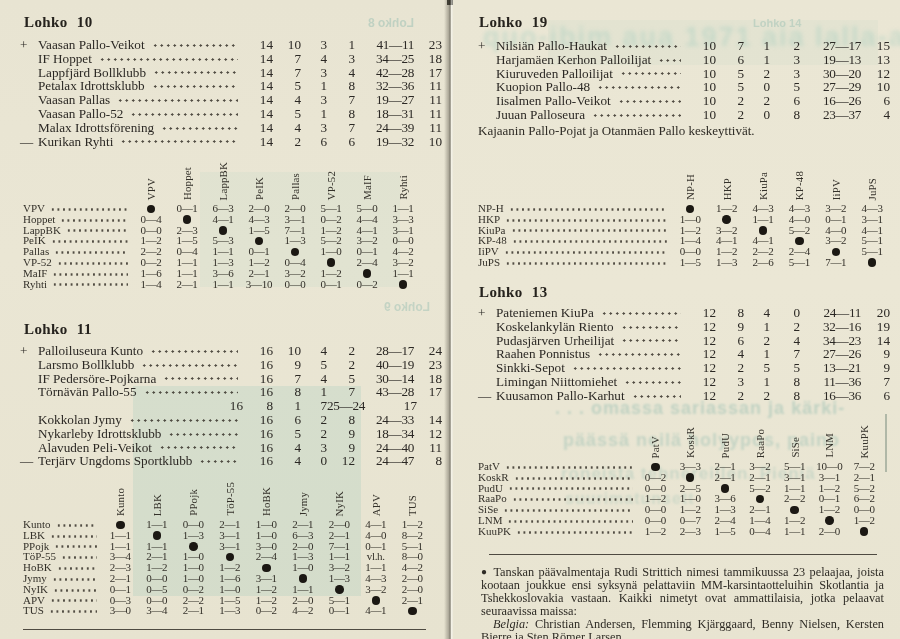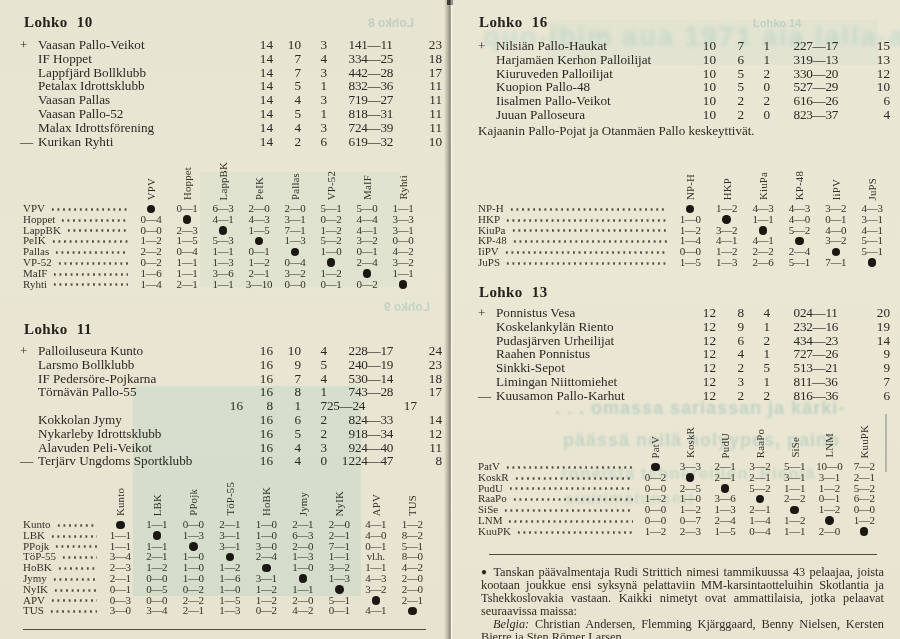--- a/index.html
+++ b/index.html
@@ -13,27 +13,27 @@
         background:linear-gradient(90deg,rgba(60,55,44,0) 0%,rgba(60,55,44,.38) 42%,rgba(35,32,24,.55) 50%,rgba(255,255,250,.5) 62%,rgba(60,55,44,.08) 100%);}
   .gtitle{position:absolute;margin:1px;font-size:15px;font-weight:700;letter-spacing:.4px;word-spacing:5px;color:#25221d;}
   
   .standings{position:absolute;}
   .s-left{width:422px;}
   .s-right{width:412px;}
   .srow{display:grid;height:13.8px;line-height:13.8px;font-size:13.2px;}
   .s-left .srow{grid-template-columns:18px 205px 30px 28px 26px 28px 62px 25px;}
   .s-right .srow{grid-template-columns:18px 190px 30px 28px 26px 30px 64px 26px;}
   .smark{color:#2b2824;}
-  .steam{display:flex;min-width:0;align-items:center;}
+  .steam{display:flex;min-width:0;}
   .tname{white-space:nowrap;}
   .leader{flex:1;min-width:6px;margin:0 5px 2px 7px;
           background-image:radial-gradient(circle,rgba(55,50,42,.85) 1px,rgba(0,0,0,0) 1.35px);
           background-size:6.5px 5px;background-repeat:repeat-x;background-position:0 72%;}
   .snum{text-align:right;}
-  .sgoal{text-align:left;padding-right:3px;letter-spacing:-.3px;white-space:nowrap;}
+  .sgoal{text-align:right;padding-right:3px;letter-spacing:-.3px;white-space:nowrap;}
   .noteline{position:absolute;font-size:13px;white-space:nowrap;color:#2e2b25;}
   
   .matrix{position:absolute;display:grid;grid-template-rows:50px;grid-auto-rows:10.8px;color:#34312a;}
   .mhead{display:flex;align-items:flex-end;justify-content:center;height:50px;padding-bottom:3px;box-sizing:border-box;}
   .mhead span{writing-mode:vertical-rl;transform:rotate(180deg);font-size:10.8px;letter-spacing:.2px;white-space:nowrap;}
   .mlabel{display:flex;min-width:0;font-size:11px;line-height:10.8px;}
   .mlabel .leader{margin:0 5px 1px 5px;background-size:5.6px 5px;background-position:0 78%;}
   .mcell{font-size:11px;line-height:10.8px;text-align:center;letter-spacing:-.3px;white-space:nowrap;}
   .selfdot{display:inline-block;width:8.5px;height:8.5px;border-radius:50%;background:#1b1813;vertical-align:-1px;}
   .rule{position:absolute;height:0;border-top:1.6px solid #4e4a41;}
@@ -572,21 +572,21 @@
   <div class="page right">
     <div class="wash" style="left:95px;top:20px;width:330px;height:45px;background:rgba(165,202,188,.10);"></div>
     <div class="ghost gr-small">Lohko 14</div>
     <div class="ghost gr-head">quo-ibim  aua  1971  aia  lalla-aaliaut</div>
     <div class="ghost gr-l1">. . . omassa sariassan ja kärki-</div>
     <div class="ghost gr-l2">päässä  neilä  holyypos,  paino</div>
     <div class="ghost gr-l3">roneista  tehnereillen.  Pieniä</div>
     <div class="ghost gr-l4">suurimatunsett</div>
     <div class="ghost gr-line"></div>
 
-    <h2 class="gtitle" style="left:25px;top:13px;">Lohko 16</h2>
+    <h2 class="gtitle" style="left:25px;top:13px;">Lohko 19</h2>
     <div class="standings s-right" style="left:25px;top:39px;">
         <div class="srow">
           <span class="smark">+</span>
           <span class="steam">
             <span class="tname">Nilsiän Pallo-Haukat</span>
             <span class="leader"></span>
           </span>
           <span class="snum">10</span>
           <span class="snum">7</span>
           <span class="snum">1</span>
@@ -741,21 +741,21 @@
         <span class="mcell">5—1</span>
         <span class="mcell">7—1</span>
         <span class="mcell"><span class="selfdot"></span></span>
       </div>
 
     <h2 class="gtitle" style="left:25px;top:283px;">Lohko 13</h2>
     <div class="standings s-right" style="left:25px;top:306px;">
         <div class="srow">
           <span class="smark">+</span>
           <span class="steam">
-            <span class="tname">Ponnistus Vesa</span>
+            <span class="tname">Pateniemen KiuPa</span>
             <span class="leader"></span>
           </span>
           <span class="snum">12</span>
           <span class="snum">8</span>
           <span class="snum">4</span>
           <span class="snum">0</span>
           <span class="sgoal">24—11</span>
           <span class="snum">20</span>
         </div>
         <div class="srow">
@@ -935,17 +935,17 @@
         <span class="mcell">1—5</span>
         <span class="mcell">0—4</span>
         <span class="mcell">1—1</span>
         <span class="mcell">2—0</span>
         <span class="mcell"><span class="selfdot"></span></span>
       </div>
 
     <div class="rule" style="left:36px;top:554px;width:388px;"></div>
 
     <div class="footnote">
-      <p><span class="bullet">●</span><span>Tanskan päävalmentaja Rudi Strittich nimesi tammikuussa 43 pelaajaa, joista kootaan joukkue ensi syksynä pelattaviin MM-karsintaotteluihin Skotlantia ja Tshekkoslovakia vastaan. Kaikki nimetyt ovat ammattilaisia, jotka pelaavat seuraavissa maissa:</span></p>
+      <p><span class="bullet">●</span><span>Tanskan päävalmentaja Rudi Strittich nimesi tammikuussa 23 pelaajaa, joista kootaan joukkue ensi syksynä pelattaviin MM-karsintaotteluihin Skotlantia ja Tshekkoslovakia vastaan. Kaikki nimetyt ovat ammattilaisia, jotka pelaavat seuraavissa maissa:</span></p>
       <p class="indent"><i>Belgia:</i> <span>Christian Andersen, Flemming Kjärggaard, Benny Nielsen, Kersten Bjerre ja Sten Römer Larsen</span></p>
     </div>
   </div>
 </div>
 
 </body></html>

